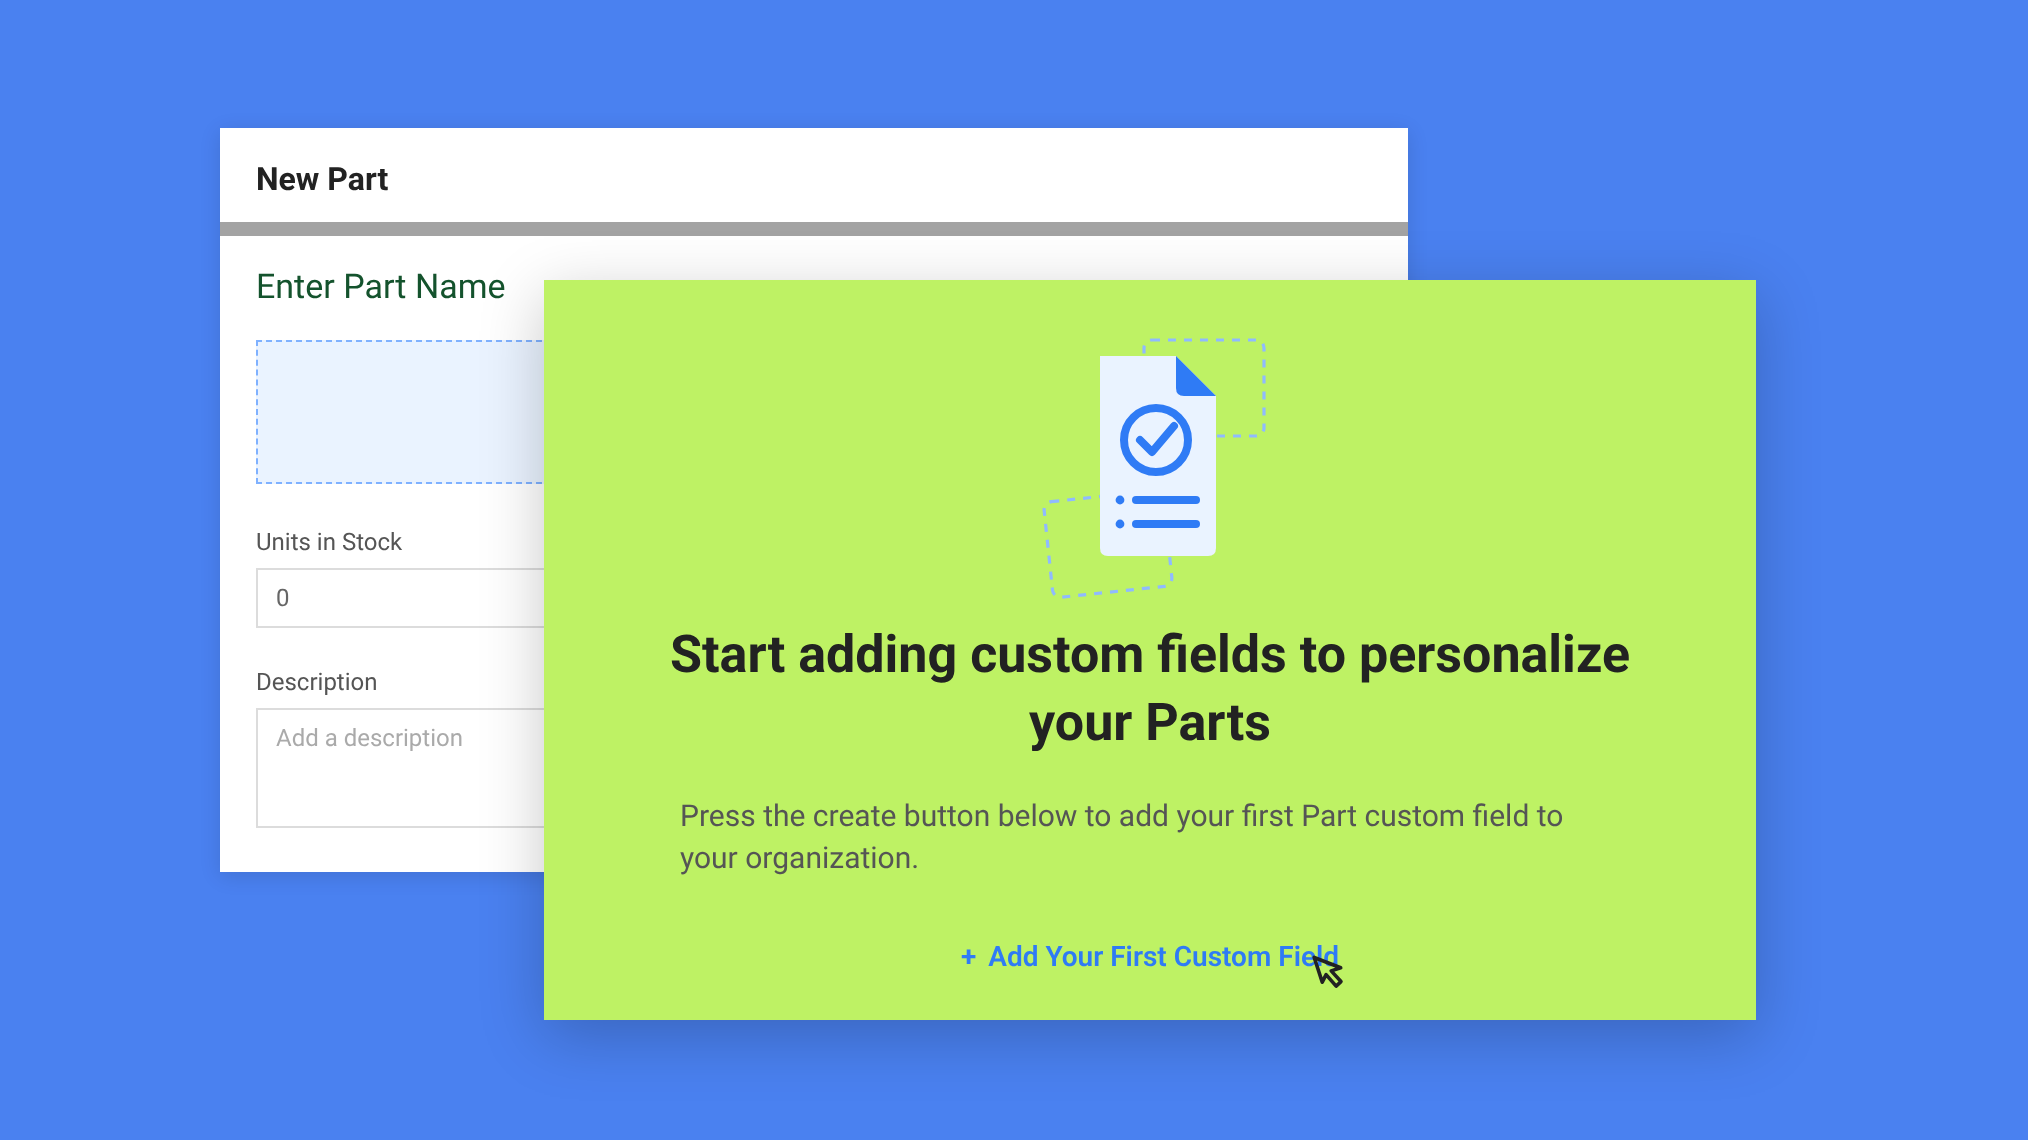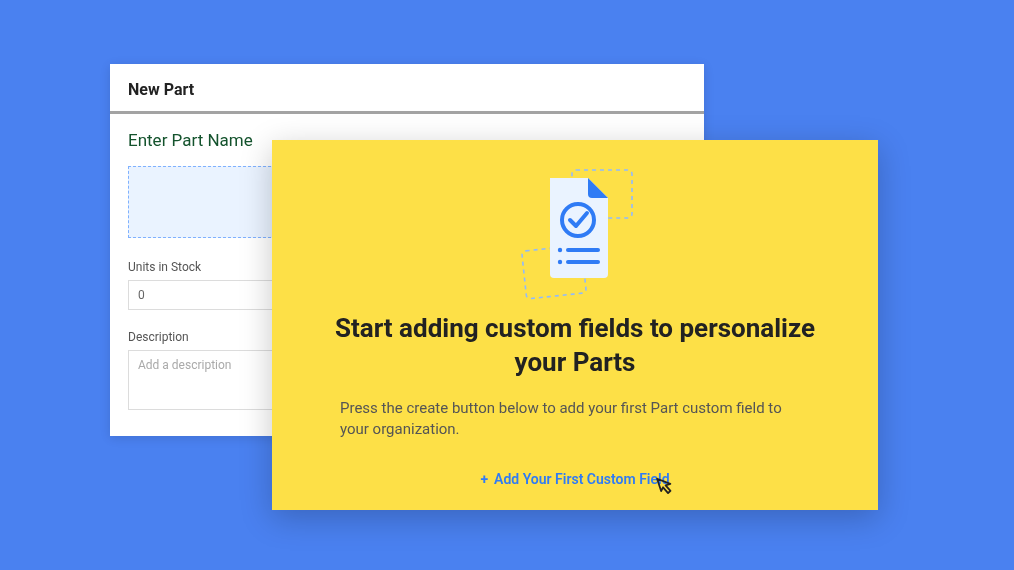--- a/index.html
+++ b/index.html
@@ -19,21 +19,21 @@
       position: absolute;
       left: 110px;
       top: 64px;
       width: 594px;
       height: 372px;
       background: #fff;
       box-shadow: 0 2px 10px rgba(0,0,0,0.12);
     }
     .back-header {
       padding: 16px 18px 12px;
-      border-bottom: 3px solid #a3a3a3;
+      border-bottom: 7px solid #a3a3a3;
     }
     .back-title {
       font-size: 16px;
       font-weight: 700;
       color: #222;
     }
     .back-body {
       padding: 16px 18px;
     }
     .part-name-label {
@@ -70,21 +70,21 @@
     }
     .field-block {
       margin-bottom: 20px;
     }
     .front-panel {
       position: absolute;
       left: 272px;
       top: 140px;
       width: 606px;
       height: 370px;
-      background: #fde047;
+      background: #bef264;
       box-shadow: 0 8px 30px rgba(0,0,0,0.22);
       display: flex;
       flex-direction: column;
       align-items: center;
       padding: 18px 36px 20px;
     }
     .illus {
       width: 150px;
       height: 150px;
     }

